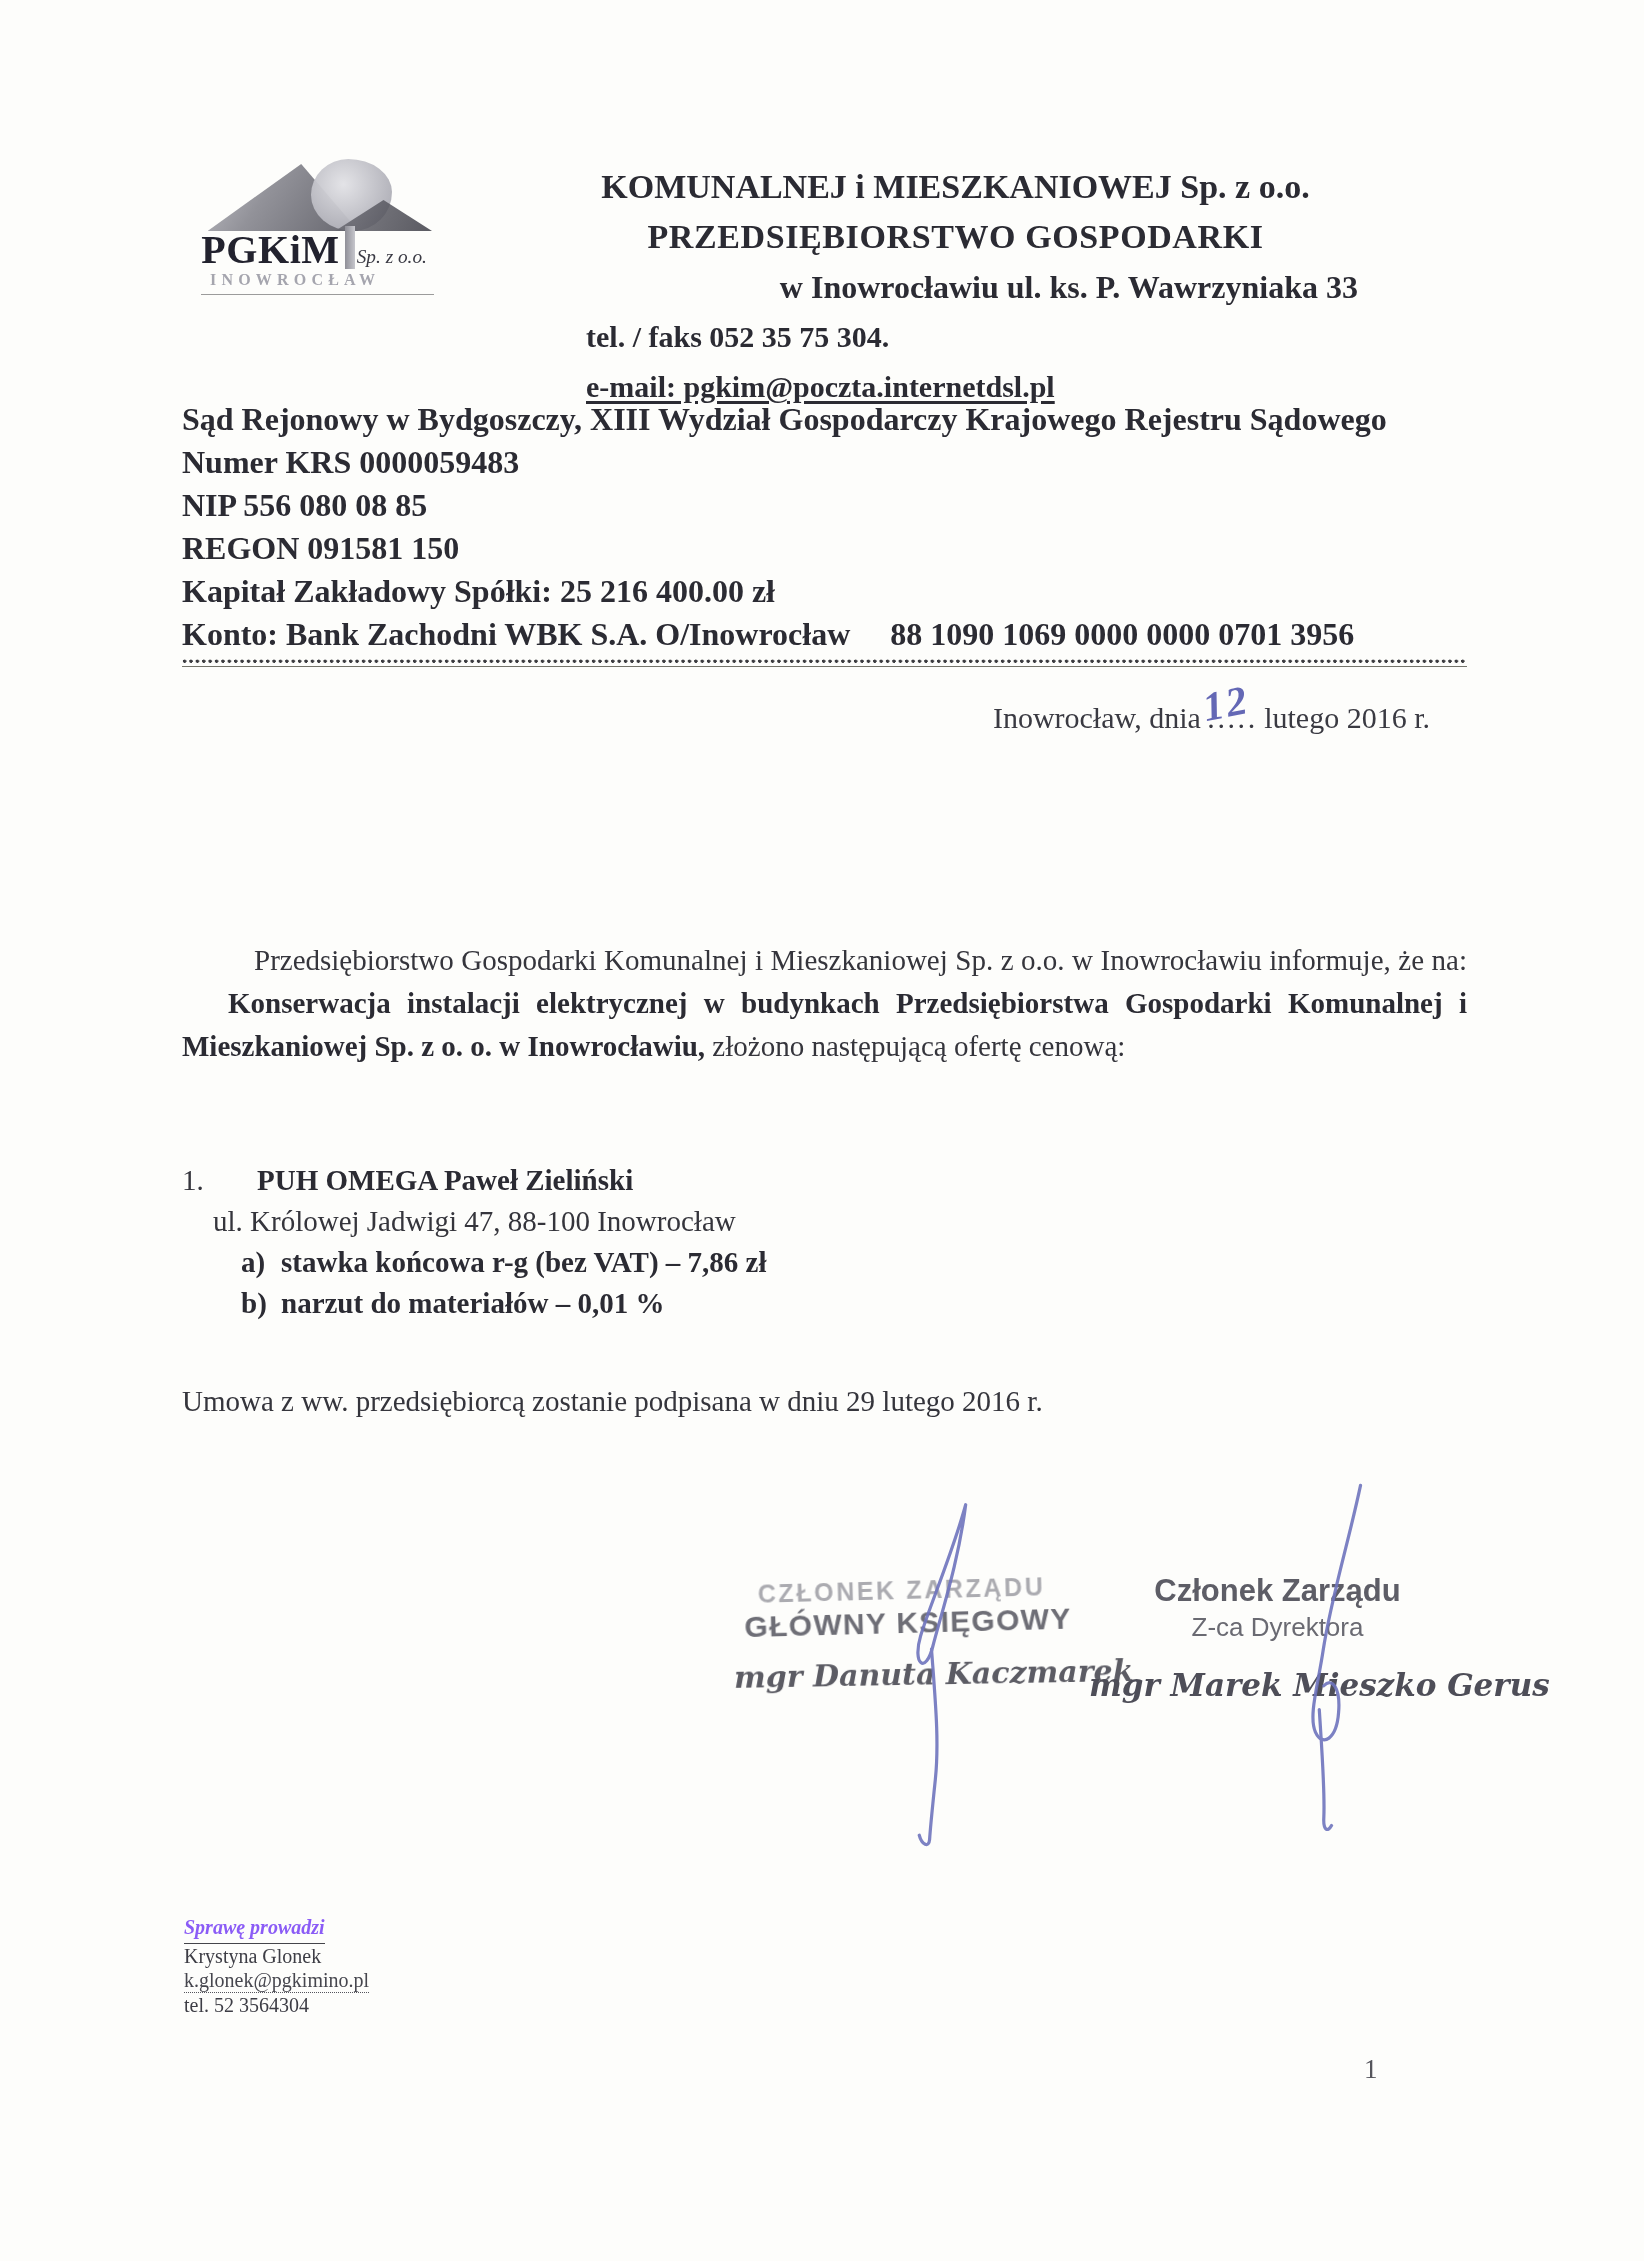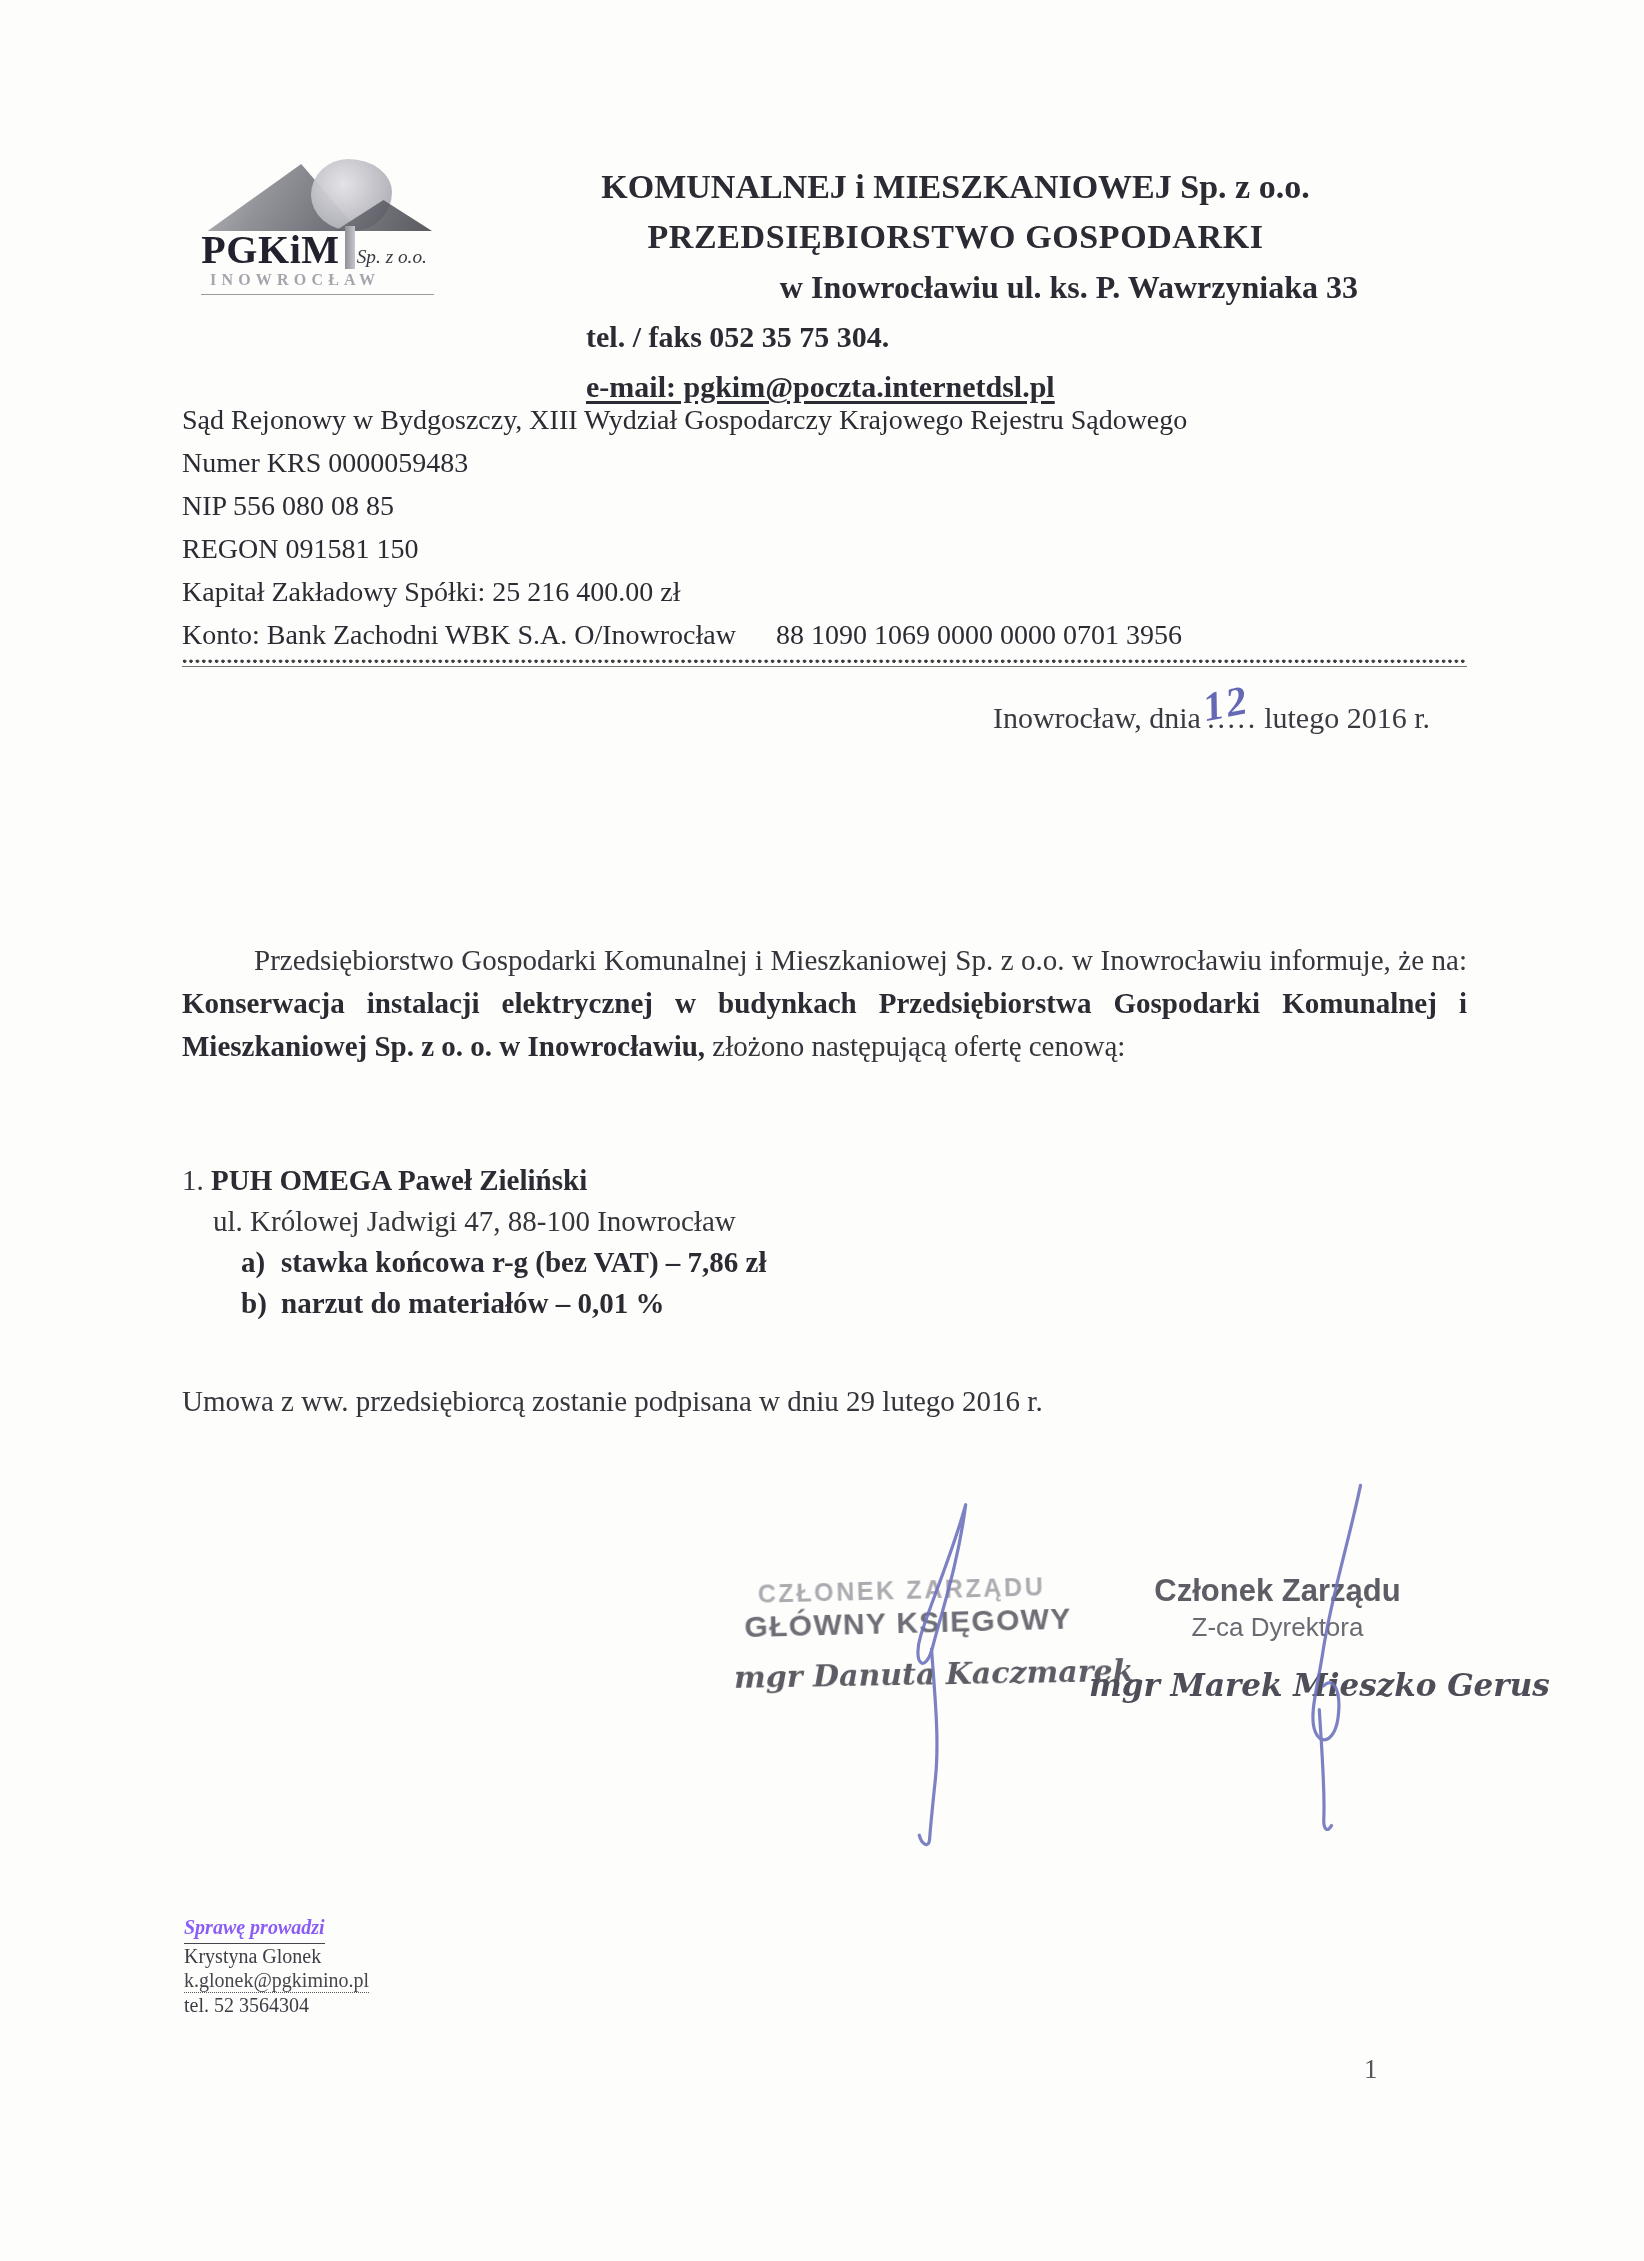--- a/index.html
+++ b/index.html
@@ -29,39 +29,39 @@
   
   .header-block{position:absolute;left:553px;top:162px;width:805px;text-align:center;
     font-weight:bold;color:#2b2b33;}
   .hline{line-height:50px;white-space:nowrap;}
   .hline1{font-size:34px;letter-spacing:0.6px;}
   .hline2{font-size:34px;}
   .hline3{font-size:32px;text-align:right;}
   .hline-left{text-align:left;padding-left:33px;font-size:30px;}
   .hline-email{text-decoration:underline;text-underline-offset:3.9px;}
   
-  .registry{position:absolute;left:182px;top:398px;width:1288px;font-weight:normal;
-    font-size:28px;line-height:43px;color:#2b2b33;white-space:nowrap;}
+  .registry{position:absolute;left:182px;top:398px;width:1288px;font-weight:bold;
+    font-size:32px;line-height:43px;color:#2b2b33;white-space:nowrap;}
   .acct-num{margin-left:40px;}
   
   .dotted-rule{position:absolute;left:182px;top:658px;width:1285px;}
   .dots-band{height:7px;
     background-image:radial-gradient(circle at 2.6px 3.2px,#3c3c40 1.5px,rgba(0,0,0,0) 1.9px);
     background-size:6.4px 7px;background-repeat:repeat-x;}
   .rule-line{border-top:1.9px solid #73736a;margin-top:0.6px;}
   
   .dateline{position:absolute;left:837px;top:701px;width:593px;text-align:right;
     font-size:30px;color:#3a3a42;white-space:nowrap;}
   .date-dots{position:relative;display:inline-block;letter-spacing:2.6px;margin:0 6.4px;}
   .handwritten-day{position:absolute;left:-3.9px;top:-22px;font-size:41px;font-style:italic;
     color:#585cb0;transform:rotate(-11deg);font-weight:bold;letter-spacing:2.6px;opacity:.92;}
   
   .body-par{position:absolute;left:182px;top:939px;width:1285px;font-size:29px;
     line-height:43px;text-align:justify;text-indent:72px;color:#35353c;}
-  .bold{font-weight:bold;color:#2b2b33;}
+  .bold{font-weight:bold;color:#2b2b33;margin-left:46px;}
   .offer{position:absolute;left:182px;top:1160px;font-size:29px;line-height:41px;color:#35353c;}
   .offer-company{white-space:nowrap;}
   .offer-address{padding-left:31px;white-space:nowrap;}
   .offer-point{padding-left:59px;font-weight:bold;color:#2b2b33;white-space:nowrap;}
   .point-label{display:inline-block;width:40px;}
   .contract-note{position:absolute;left:182px;top:1385px;font-size:29px;color:#35353c;white-space:nowrap;}
   
   .stamp{position:absolute;text-align:center;font-family:"Liberation Sans",sans-serif;
     font-weight:bold;white-space:nowrap;}
   .stamp-left{left:744px;top:1576px;width:316px;transform:rotate(-1.5deg);}

